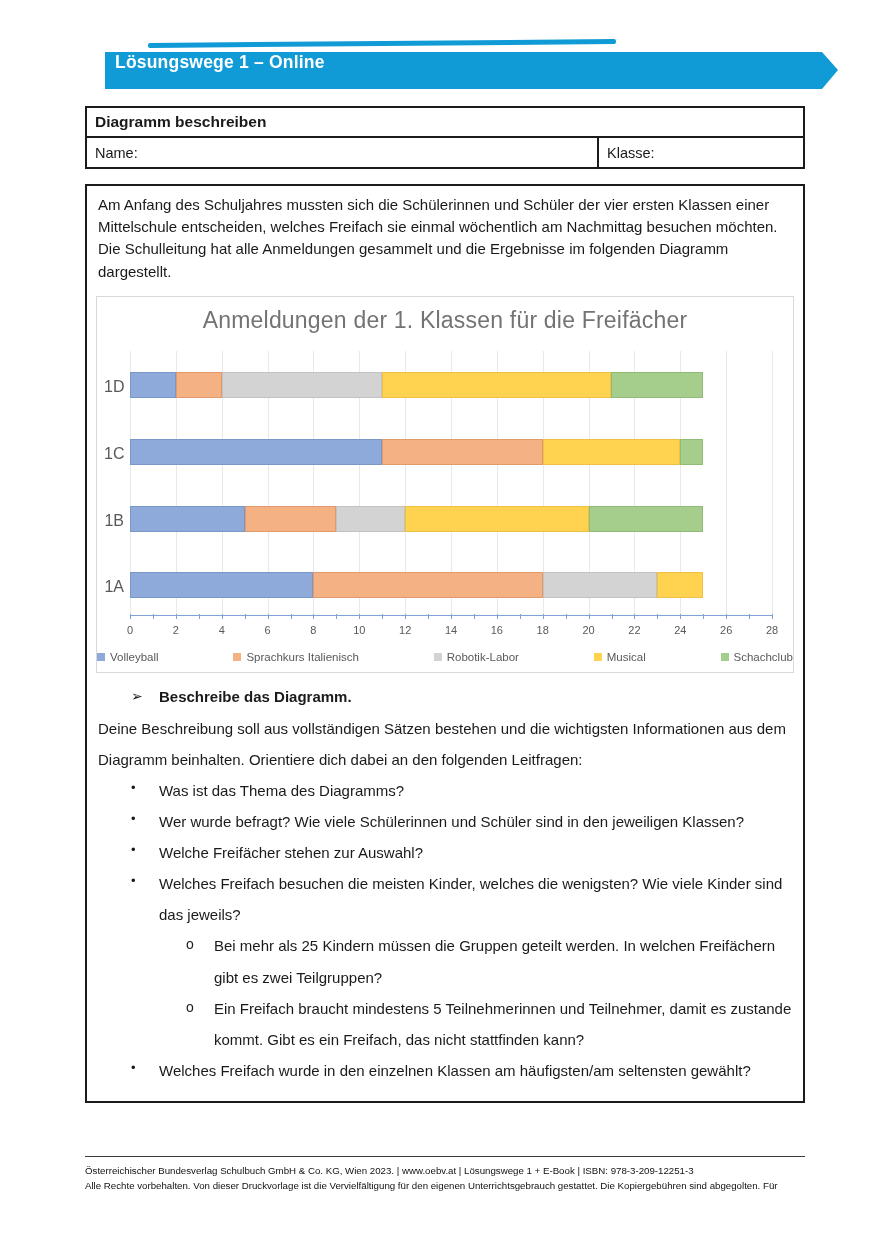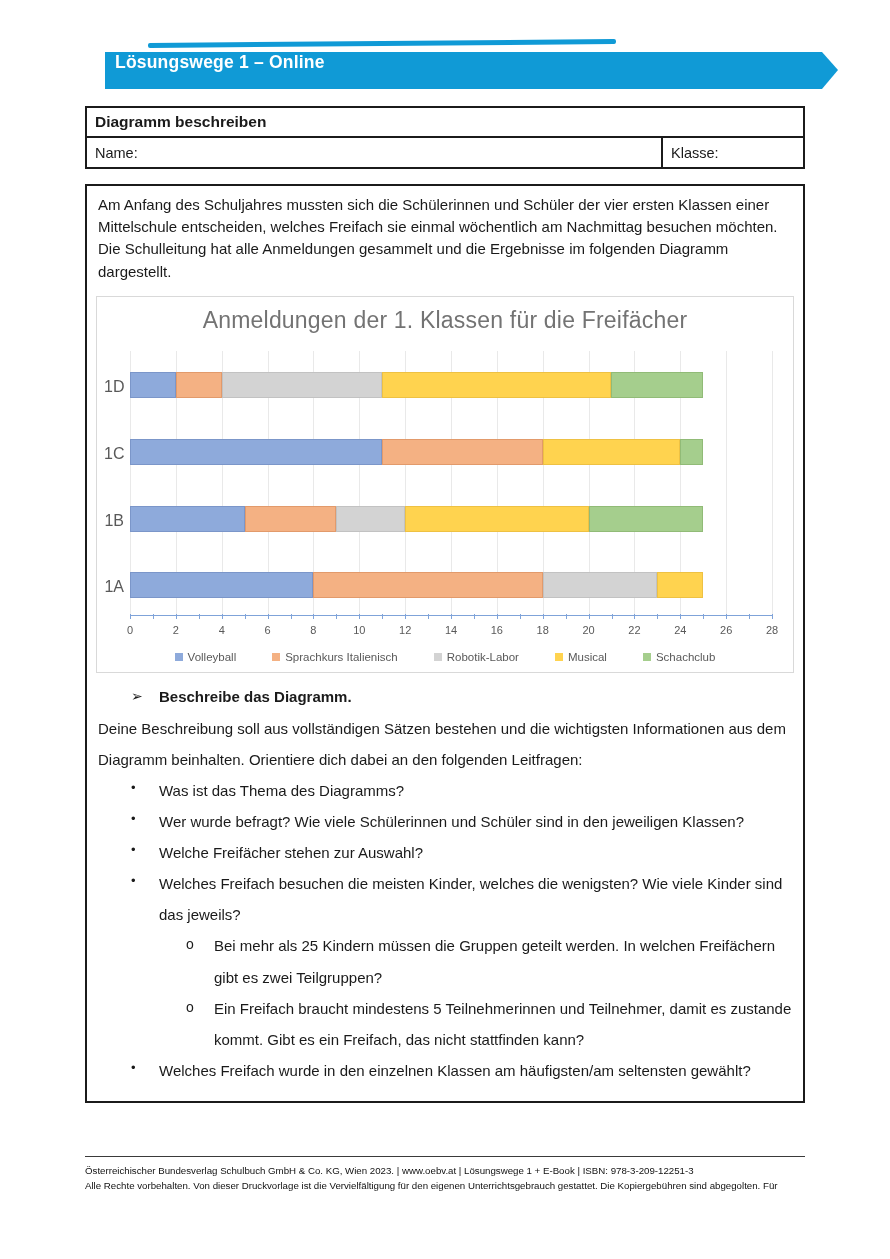--- a/index.html
+++ b/index.html
@@ -13,21 +13,21 @@
   .banner { position:absolute; left:85px; top:52px; width:733px; height:37px;
             clip-path:polygon(0 0, 717px 0, 733px 18px, 717px 37px, 0 37px);
             display:flex; align-items:flex-start;margin-left:20px; }
   .banner-title { color:#fff; font-weight:bold; font-size:17.5px; padding-left:10px; letter-spacing:0.2px; }
 
   
   .header-table { position:absolute; left:85px; top:106px; width:720px; border:2px solid #1b1b1b; }
   .ht-row1 { height:30px; display:flex; align-items:center; padding-left:8px;
              font-weight:bold; font-size:15.5px; border-bottom:2px solid #1b1b1b; }
   .ht-row2 { height:29px; display:flex; font-size:14.5px; }
-  .ht-name { width:576px; border-right:2px solid #1b1b1b; display:flex; align-items:center; padding-left:8px; }
+  .ht-name { width:512px; border-right:2px solid #1b1b1b; display:flex; align-items:center; padding-left:8px; }
   .ht-klasse { flex:1; display:flex; align-items:center; padding-left:8px; }
 
   
   .main-box { position:absolute; left:85px; top:184px; width:720px; height:919px;
               border:2px solid #1b1b1b; padding:8px 9px 0 9px; }
   .intro { font-size:15px; line-height:1.48; padding:0 2px; }
 
   
   .chart-box { position:relative; margin-top:13px; width:698px; height:377px; border:1px solid #d9d9d9; }
   .chart-title { text-align:center; margin-top:10px; font-size:23px; color:#737373; letter-spacing:0.2px; }
@@ -35,21 +35,21 @@
   .gridline { position:absolute; top:0; width:1px; height:100%; background:#e9e9e9; }
   .x-axis-line { position:absolute; left:0; right:0; bottom:0; height:1px; background:#7fa3d9; }
   .x-tick { position:absolute; width:1px; height:5px; bottom:-3px; background:#7fa3d9; }
   .x-label { position:absolute; top:calc(100% + 8px); transform:translateX(-50%);
              font-size:11px; color:#595959; }
   .bar-row { position:absolute; left:0; height:26px; display:flex; }
   .bar-seg { height:100%; }
   .cat-label { position:absolute; left:-26px; width:20px; text-align:right;
                font-size:16px; color:#595959; }
   .legend { position:absolute; left:0; right:0; bottom:9px; display:flex;
-            justify-content:center; gap:36px;margin-top:22px; }
+            justify-content:space-between; gap:36px;margin-top:22px; }
   .legend-item { display:flex; align-items:center; gap:5px; }
   .legend-swatch { width:8px; height:8px; }
   .legend-label { font-size:11.5px; color:#595959; }
 
   
   .task-line { display:flex; margin-top:15px; padding-left:35px; font-size:15px; }
   .task-arrow { width:28px; font-size:14px; color:#1a1a1a; }
   .task-title { font-weight:bold; }
   .task-desc { margin-top:9px; font-size:15px; line-height:2.05; padding:0 2px; }
 

